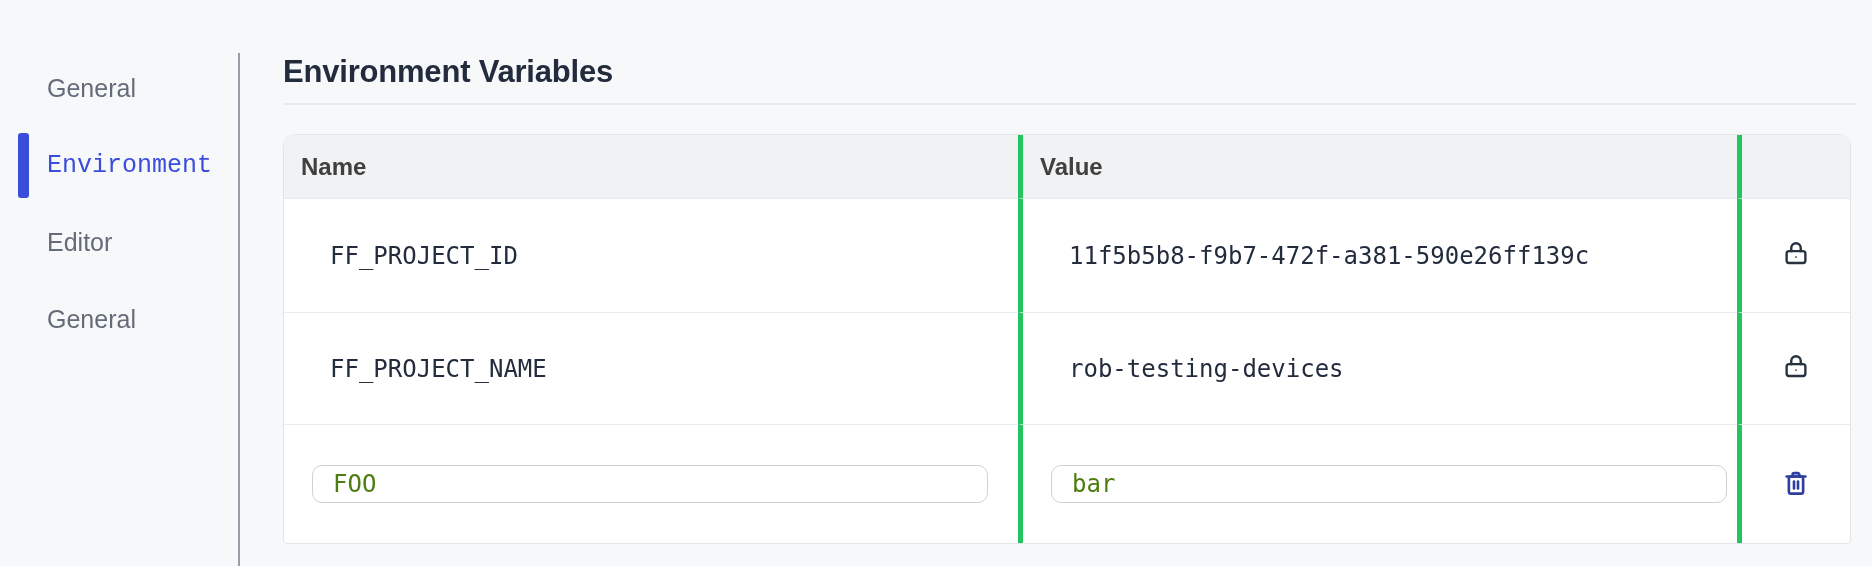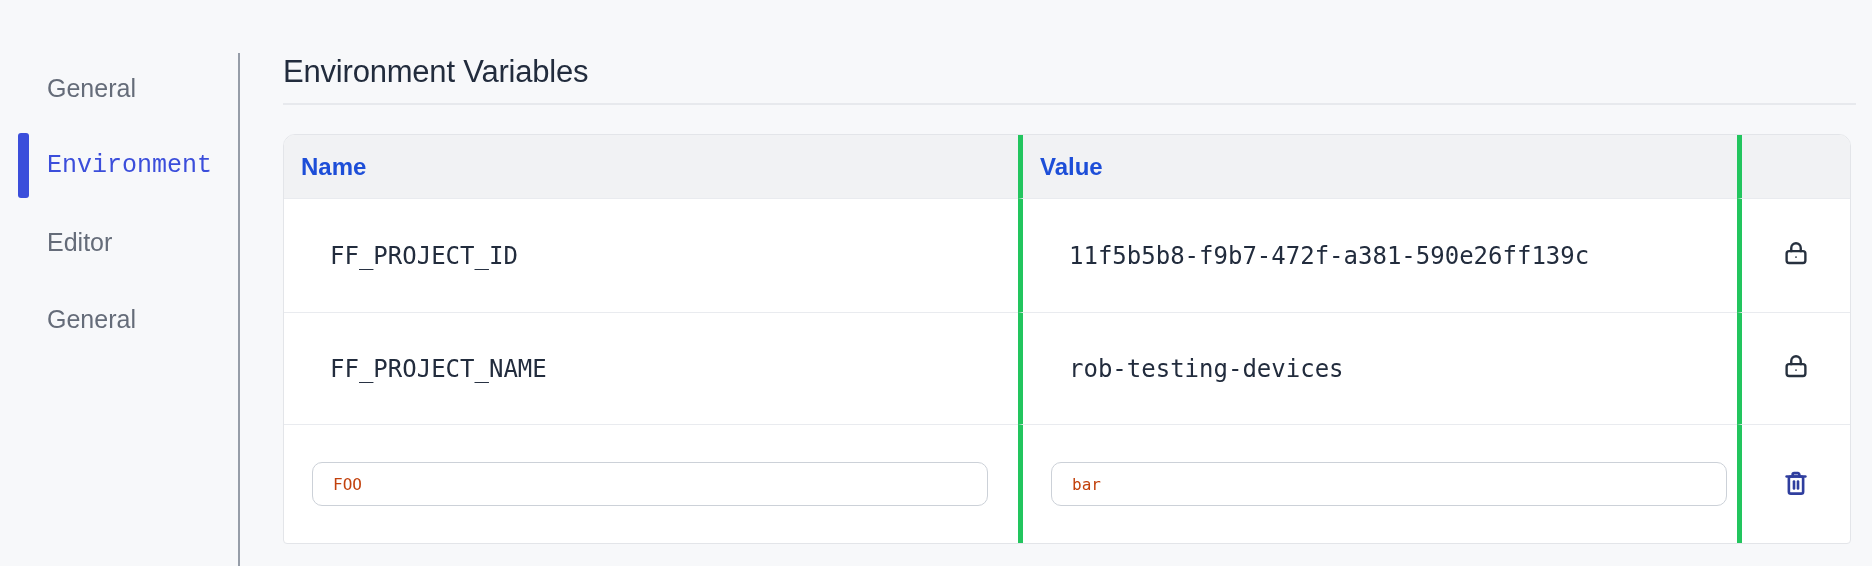--- a/index.html
+++ b/index.html
@@ -26,50 +26,50 @@
   .side-item.active{color:var(--accent);font-weight:500;font-family:Liberation Mono, monospace;}
   .active-bar{
     position:absolute;left:18px;top:6px;bottom:6px;width:11px;
     border-radius:3px;background:var(--accent);
   }
 
   
   .main{position:absolute;left:283px;right:16px;top:0;}
   .page-title{
     margin:0;padding-top:51px;font-size:31px;line-height:41px;
-    font-weight:400;color:var(--text-dark);letter-spacing:-0.2px;
+    font-weight:700;color:var(--text-dark);letter-spacing:-0.2px;
   }
   .title-rule{height:2px;background:#e7e9ed;margin-top:11px;}
 
   .env-table{
     display:grid;grid-template-columns:734px 719px 1fr;
     width:1568px;margin-top:29px;background:#ffffff;
     border:1px solid #e3e5e9;border-radius:12px 12px 4px 4px;overflow:hidden;
   }
   .th{
     height:63px;background:#f1f2f4;display:flex;align-items:center;
-    padding-left:17px;font-size:24px;font-weight:700;color:#1d4ed8;
+    padding-left:17px;font-size:24px;font-weight:700;color:#404040;
   }
   .td{
     display:flex;align-items:center;padding-left:46px;
     border-top:1px solid #e9ebef;
     font-family:"DejaVu Sans Mono","Liberation Mono",monospace;
     font-size:24px;color:var(--text-dark);
   }
   .c2,.c3{border-left:5px solid #22c55e;}
   .r1{height:114px;}
   .r2{height:112px;}
   .r3{height:119px;}
   .td-actions{justify-content:center;padding-left:0;}
   .td-input{padding-left:28px;}
   .env-input{
-    width:676px;height:44px;border:1.5px solid #ccd1d8;border-radius:10px;
+    width:676px;height:38px;border:1.5px solid #ccd1d8;border-radius:10px;
     padding:0 20px;background:#fff;outline:none;
     font-family:"DejaVu Sans Mono","Liberation Mono",monospace;
-    font-size:16px;color:#c2410c;
+    font-size:24px;color:#4d7c0f;
   }
   .icon-btn{background:none;border:none;padding:0;cursor:pointer;display:flex;align-items:center;}
   .lock-svg{stroke:#27313f;}
   .trash-svg{stroke:var(--trash);}
 </style>
 </head>
 <body>
 
 <div class="v-divider"></div>
 

